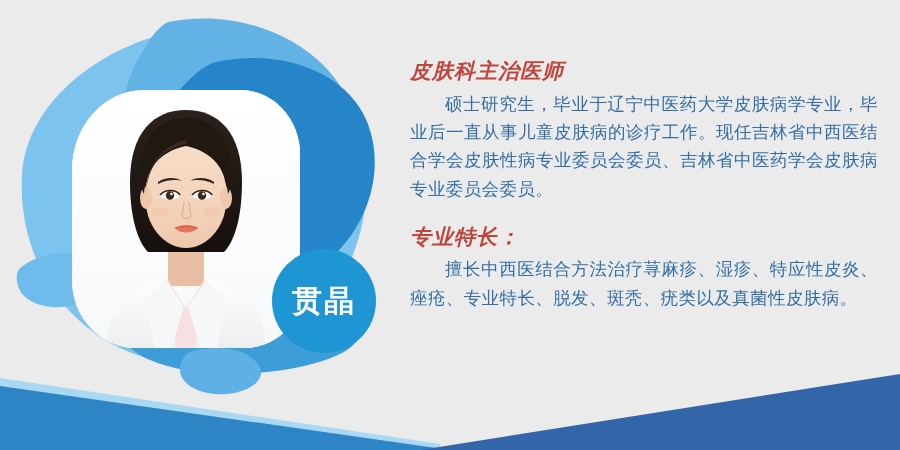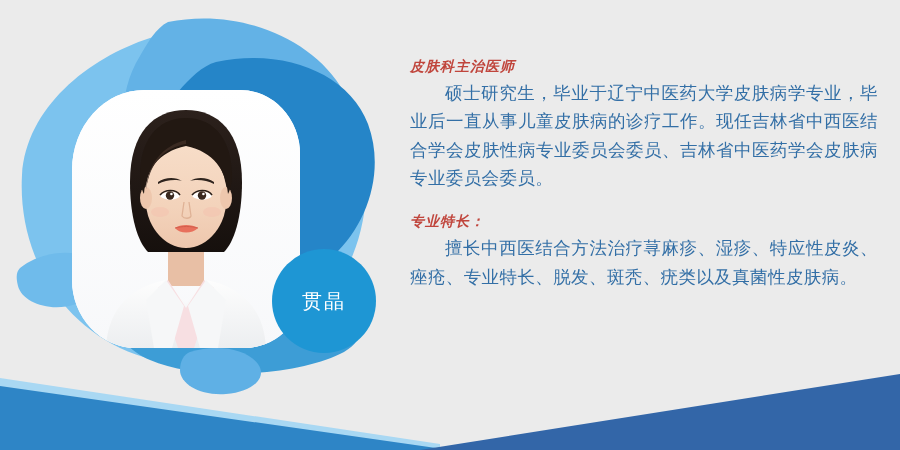--- a/index.html
+++ b/index.html
@@ -52,42 +52,42 @@
     width: 104px;
     height: 104px;
     border-radius: 50%;
     background: #1e96d4;
     display: flex;
     align-items: center;
     justify-content: center;
   }
   .name-badge-text {
     color: #ffffff;
-    font-size: 20px;
-    font-weight: 400;
+    font-size: 30px;
+    font-weight: 700;
     letter-spacing: 2px;
     font-family: "DejaVu Sans", "Liberation Sans", sans-serif;
     line-height: 1;
     white-space: nowrap;
   }
 
   
   .text-col {
     position: absolute;
     left: 410px;
     top: 56px;
     width: 468px;
   }
 
   .section { margin-bottom: 18px; }
   .section:last-child { margin-bottom: 8px; }
 
   .sec-heading {
     color: #c0453c;
-    font-size: 14px;
+    font-size: 21px;
     font-weight: 700;
     font-style: italic;
     letter-spacing: 1px;
     line-height: 1.5;
     margin-bottom: 3px;
     font-family: "Liberation Serif", "DejaVu Serif", serif;
   }
 
   .sec-body {
     color: #336fa6;

